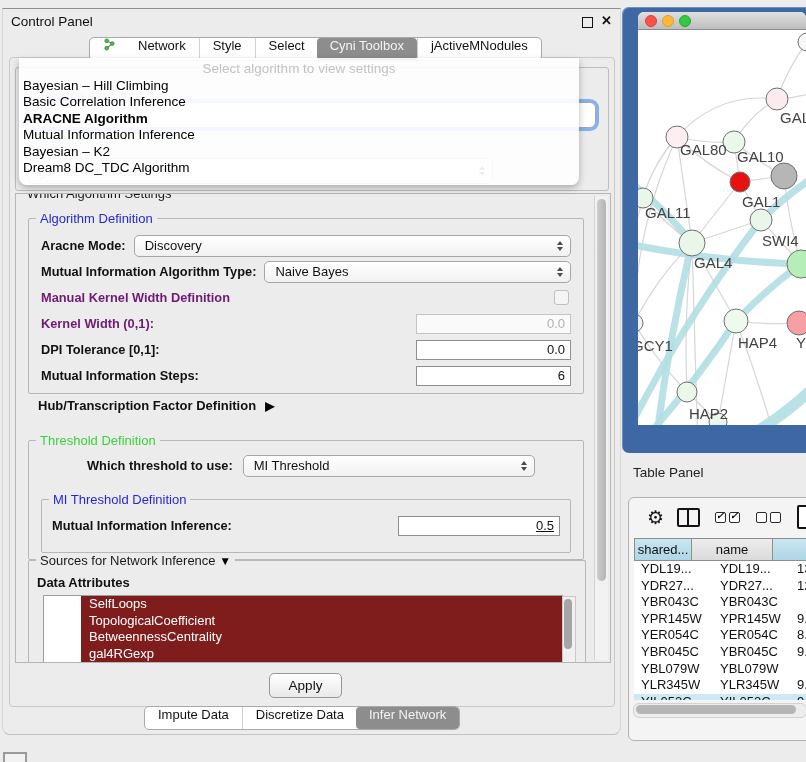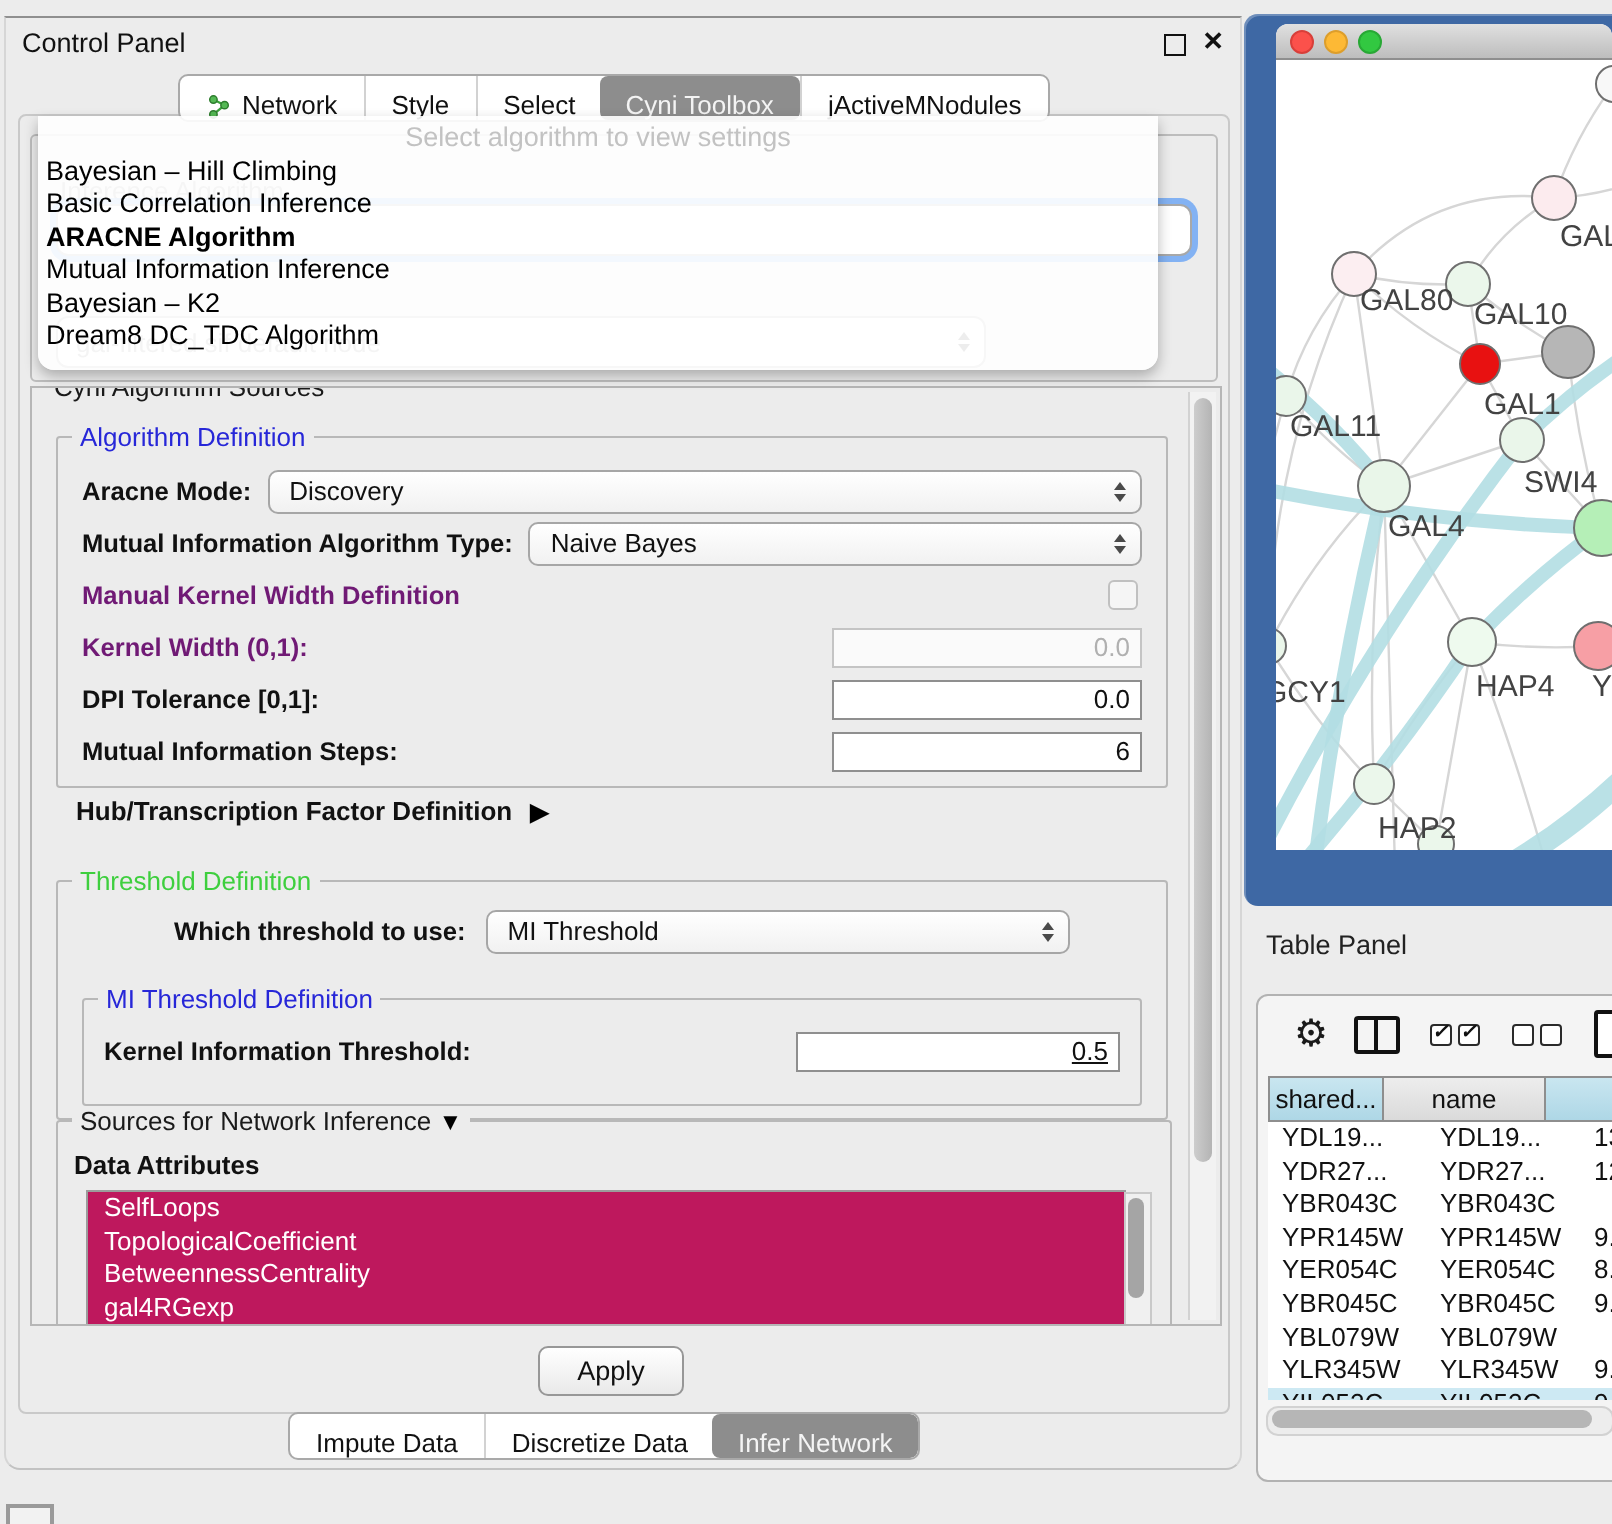--- a/index.html
+++ b/index.html
@@ -14,21 +14,21 @@
   .cp-title{position:absolute;left:8px;top:5px;font-size:13.5px;color:#111;}
   .float-icon{position:absolute;right:27px;top:8px;width:9px;height:9px;border:1.5px solid #111;}
   .close-icon{position:absolute;right:8px;top:4px;font-size:13px;font-weight:bold;color:#111;cursor:default;}
   .content-box{position:absolute;left:6px;top:48px;width:604px;height:648px;border:1px solid #c9c9c9;border-radius:4px;}
 
   
   .tabstrip{position:absolute;display:flex;align-items:stretch;height:22px;background:#fff;
     border:1px solid #a9a9a9;border-radius:5px;font-size:13px;color:#111;z-index:3;overflow:hidden;}
   .tabstrip-top{left:86px;top:28px;}
   .tabstrip-bottom{left:141px;top:697px;}
-  .tab{display:flex;align-items:flex-end;gap:5px;padding:0 13px;border-left:1px solid #d2d2d2;white-space:nowrap;}
+  .tab{display:flex;align-items:flex-start;gap:22px;padding:0 13px;border-left:1px solid #d2d2d2;white-space:nowrap;}
   .tab:first-child{border-left:none;}
   .tab.sel{background:#8d8d8d;color:#f4f4f4;border-radius:4px;border-left:none;margin-left:-1px;}
   .net-ico{display:inline-block;width:13px;height:13px;}
 
   
   .bg-groupbox{position:absolute;left:12px;top:58px;width:592px;height:122px;border:1px solid #bdbdbd;border-radius:3px;z-index:1;}
   .bg-label{position:absolute;left:14px;top:20px;font-size:13px;color:#9a9a9a;}
   .bg-combo1{position:absolute;left:12px;top:34px;width:566px;height:24px;background:#fff;border:1px solid #a8a8a8;
     border-radius:6px;box-shadow:0 0 0 3px rgba(76,148,248,.65);}
   .bg-combo2{position:absolute;left:12px;top:90px;width:454px;height:24px;background:#fdfdfd;border:1px solid #a8a8a8;
@@ -65,21 +65,21 @@
   .spin i.up{border-bottom:4px solid #4a4a4a;}
   .spin i.dn{border-top:4px solid #4a4a4a;}
   .field{width:143px;height:18px;background:#fff;border:1px solid #8f8f8f;font-size:13px;color:#111;
     display:flex;align-items:center;justify-content:flex-end;padding:0 5px;}
   .field.disabled{color:#b0b0b0;background:#fafafa;border-color:#c4c4c4;}
   .checkbox{width:13px;height:13px;border:1px solid #c0c0c0;border-radius:3px;background:#f5f5f5;margin-right:2px;}
   .hub-row{position:absolute;left:22px;top:204px;display:flex;align-items:center;gap:9px;font-size:13px;font-weight:bold;color:#111;}
   .tri{font-size:12px;color:#000;}
   .attr-title{position:absolute;left:8px;top:14px;font-weight:bold;font-size:13px;color:#111;}
   .attr-list{position:absolute;left:14px;top:34px;width:518px;height:68px;background:#fff;border:1px solid #9c9c9c;overflow:hidden;}
-  .attr-item{height:16.5px;line-height:16.5px;background:#be185d;color:#fff;font-size:13px;padding-left:8px;white-space:nowrap;}
+  .attr-item{height:16.5px;line-height:16.5px;background:#7f1d1d;color:#fff;font-size:13px;padding-left:8px;white-space:nowrap;margin-left:37px;}
   .list-scroll{position:absolute;left:533px;top:35px;width:12px;height:66px;background:#f0f0f0;border:1px solid #c9c9c9;}
   .list-thumb{position:absolute;left:1px;top:2px;width:8px;height:50px;background:#a5a5a5;border-radius:4px;}
   .vscroll{position:absolute;right:2px;top:2px;bottom:2px;width:13px;background:#f2f2f2;border-left:1px solid #d2d2d2;}
   .vthumb{position:absolute;left:2px;top:3px;width:9px;height:382px;background:linear-gradient(90deg,#cdcdcd,#b4b4b4);border-radius:5px;}
 
   .apply-btn{position:absolute;left:266px;top:664px;width:71px;height:23px;border:1px solid #979797;border-radius:5px;
     background:linear-gradient(#ffffff,#e9e9e9);font-size:13.5px;color:#111;font-family:"Liberation Sans",sans-serif;
     display:flex;align-items:center;justify-content:center;z-index:3;}
 
   
@@ -184,21 +184,21 @@
         <div class="dd-item">Bayesian – Hill Climbing</div>
         <div class="dd-item">Basic Correlation Inference</div>
         <div class="dd-item dd-bold">ARACNE Algorithm</div>
         <div class="dd-item">Mutual Information Inference</div>
         <div class="dd-item">Bayesian – K2</div>
         <div class="dd-item">Dream8 DC_TDC Algorithm</div>
       </div>
   </div>
 
   <div class="settings-box">
-    <span class="legend legend-black">Cyni Algorithm Sources</span>
+    <span class="legend legend-black">Which Algorithm Settings</span>
     <div class="vscroll">
         <div class="vthumb"></div>
       </div>
 
     <div class="grp grp-algdef">
       <span class="legend legend-blue">Algorithm Definition</span>
       <div class="srow">
         <span class="blabel">Aracne Mode:</span>
         <div class="combo grow">
           <span>Discovery</span>
@@ -253,21 +253,21 @@
           <span>MI Threshold</span>
           <span class="spin">
               <i class="up"></i>
               <i class="dn"></i>
             </span>
         </div>
       </div>
       <div class="grp grp-mith">
         <span class="legend legend-blue">MI Threshold Definition</span>
         <div class="srow" style="margin:6px 10px;">
-          <span class="blabel">Kernel Information Threshold:</span>
+          <span class="blabel">Mutual Information Inference:</span>
           <span class="spacer"></span>
           <div class="field" style="width:150px;text-decoration:underline;">0.5</div>
         </div>
       </div>
     </div>
 
     <div class="grp grp-sources">
       <span class="legend legend-black"><span>Sources for Network Inference</span> <span class="tri">▼</span></span>
       <div class="attr-title">Data Attributes</div>
       <div class="attr-list">

